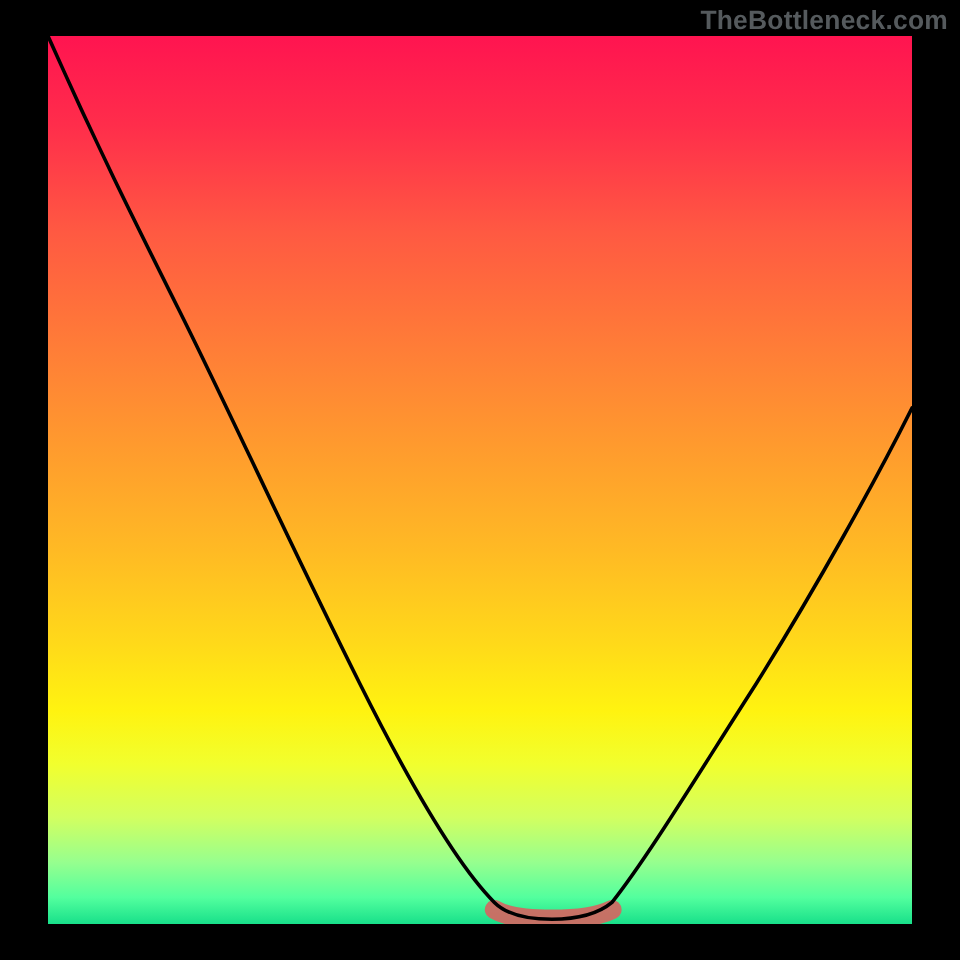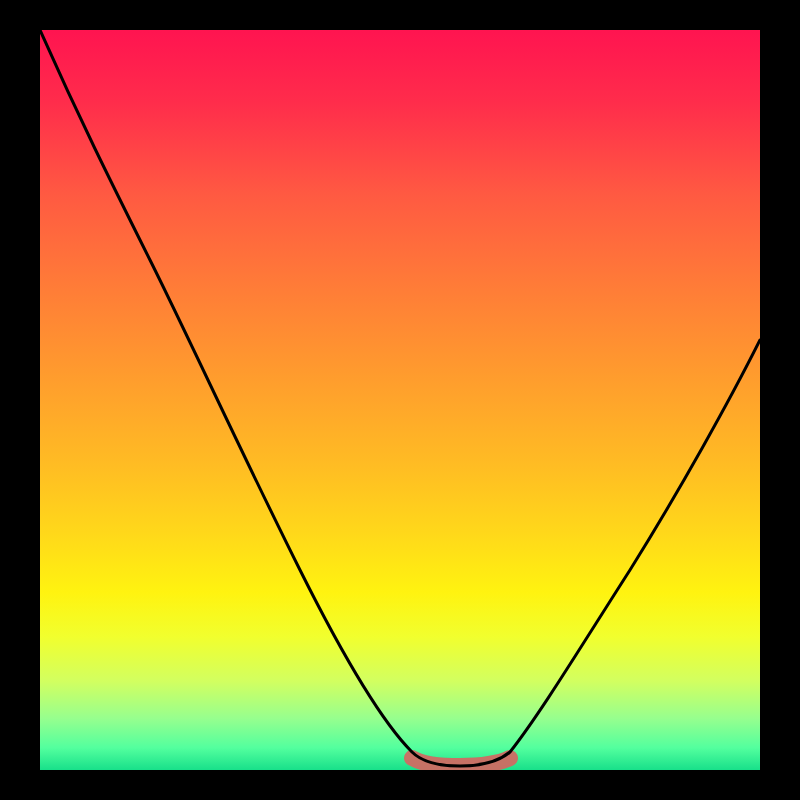--- a/index.html
+++ b/index.html
@@ -75,20 +75,21 @@
     stroke-linecap: round;
     stroke-linejoin: round;
     opacity: 0.95;
   }
 </style>
 </head>
 <body>
 
 <div class="frame">
 
+  <div class="watermark">TheBottleneck.com</div>
 
   <div class="plot-area">
     <div class="gradient-bg"></div>
 
     <svg class="curve" viewBox="0 0 720 740" preserveAspectRatio="none">
 
       <path class="band" d="M 372 728
                C 382 734, 400 736, 420 736
                C 440 736, 458 734, 470 728"></path>
 

